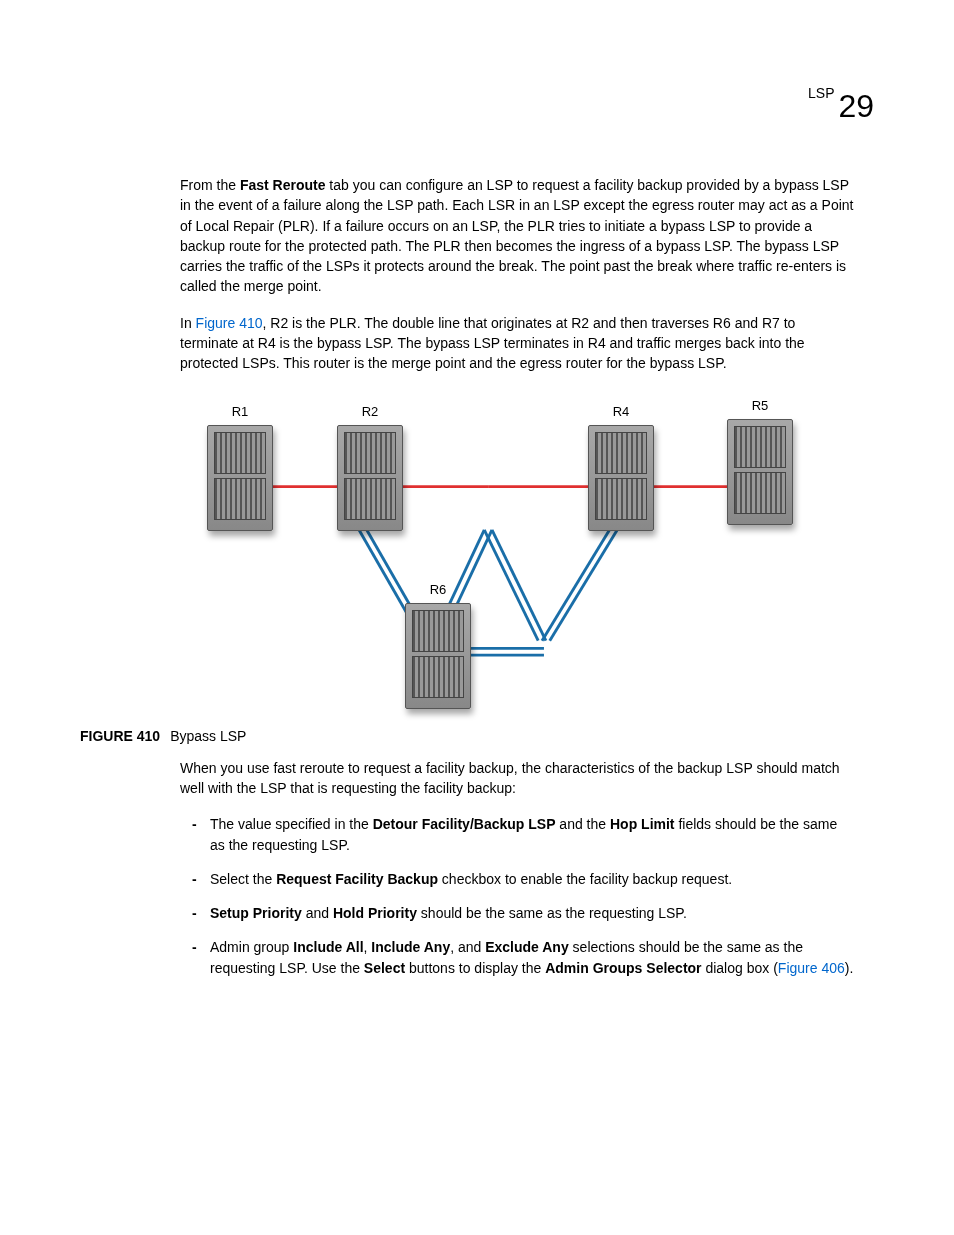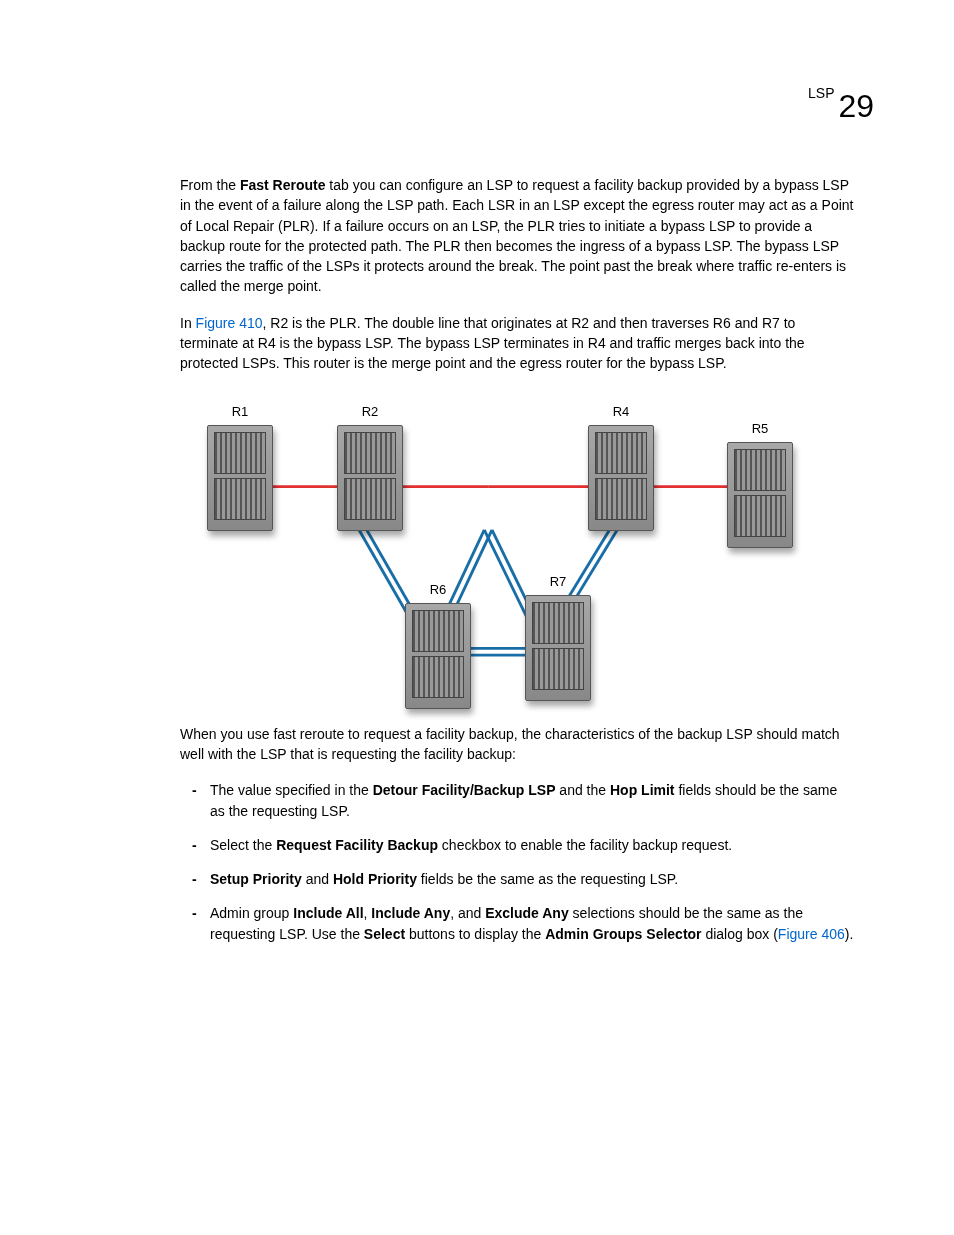--- a/index.html
+++ b/index.html
@@ -173,46 +173,45 @@
         <div class="router-box"></div>
       </div>
       <div class="router" style="left:150px; top:10px">
         <div class="router-label">R2</div>
         <div class="router-box"></div>
       </div>
       <div class="router" style="left:401px; top:10px">
         <div class="router-label">R4</div>
         <div class="router-box"></div>
       </div>
-      <div class="router" style="left:540px; top:27px">
+      <div class="router" style="left:540px; top:4px">
         <div class="router-label">R5</div>
         <div class="router-box"></div>
       </div>
       <div class="router" style="left:218px; top:188px">
         <div class="router-label">R6</div>
         <div class="router-box"></div>
       </div>
-      <div class="router" style="left:338px; top:180px">
-        <div class="router-label">R7</div>
-        <div class="router-box"></div>
-      </div>
     </div>
 
+    <div class="figcap">
+      <span class="fignum">FIGURE 410</span><span class="figtitle">Bypass LSP</span>
+    </div>
 
     <p class="para">When you use fast reroute to request a facility backup, the characteristics of the backup LSP should match well with the LSP that is requesting the facility backup:</p>
 
     <ul class="bullets">
       <li>
         <span>The value specified in the </span><span class="bold">Detour Facility/Backup LSP</span><span> and the </span><span class="bold">Hop Limit</span><span> fields should be the same as the requesting LSP.</span>
       </li>
       <li>
         <span>Select the </span><span class="bold">Request Facility Backup</span><span> checkbox to enable the facility backup request.</span>
       </li>
       <li>
-        <span class="bold">Setup Priority</span><span> and </span><span class="bold">Hold Priority</span><span> fields be the same as the requesting LSP.</span>
+        <span class="bold">Setup Priority</span><span> and </span><span class="bold">Hold Priority</span><span> should be the same as the requesting LSP.</span>
       </li>
       <li>
         <span>Admin group </span><span class="bold">Include All</span><span>, </span><span class="bold">Include Any</span><span>, and </span><span class="bold">Exclude Any</span><span> selections should be the same as the requesting LSP. Use the </span><span class="bold">Select</span><span> buttons to display the </span><span class="bold">Admin Groups Selector</span><span> dialog box (</span><span class="link">Figure 406</span><span>).</span>
       </li>
     </ul>
 
   </div>
 </div>
 
 </body></html>

